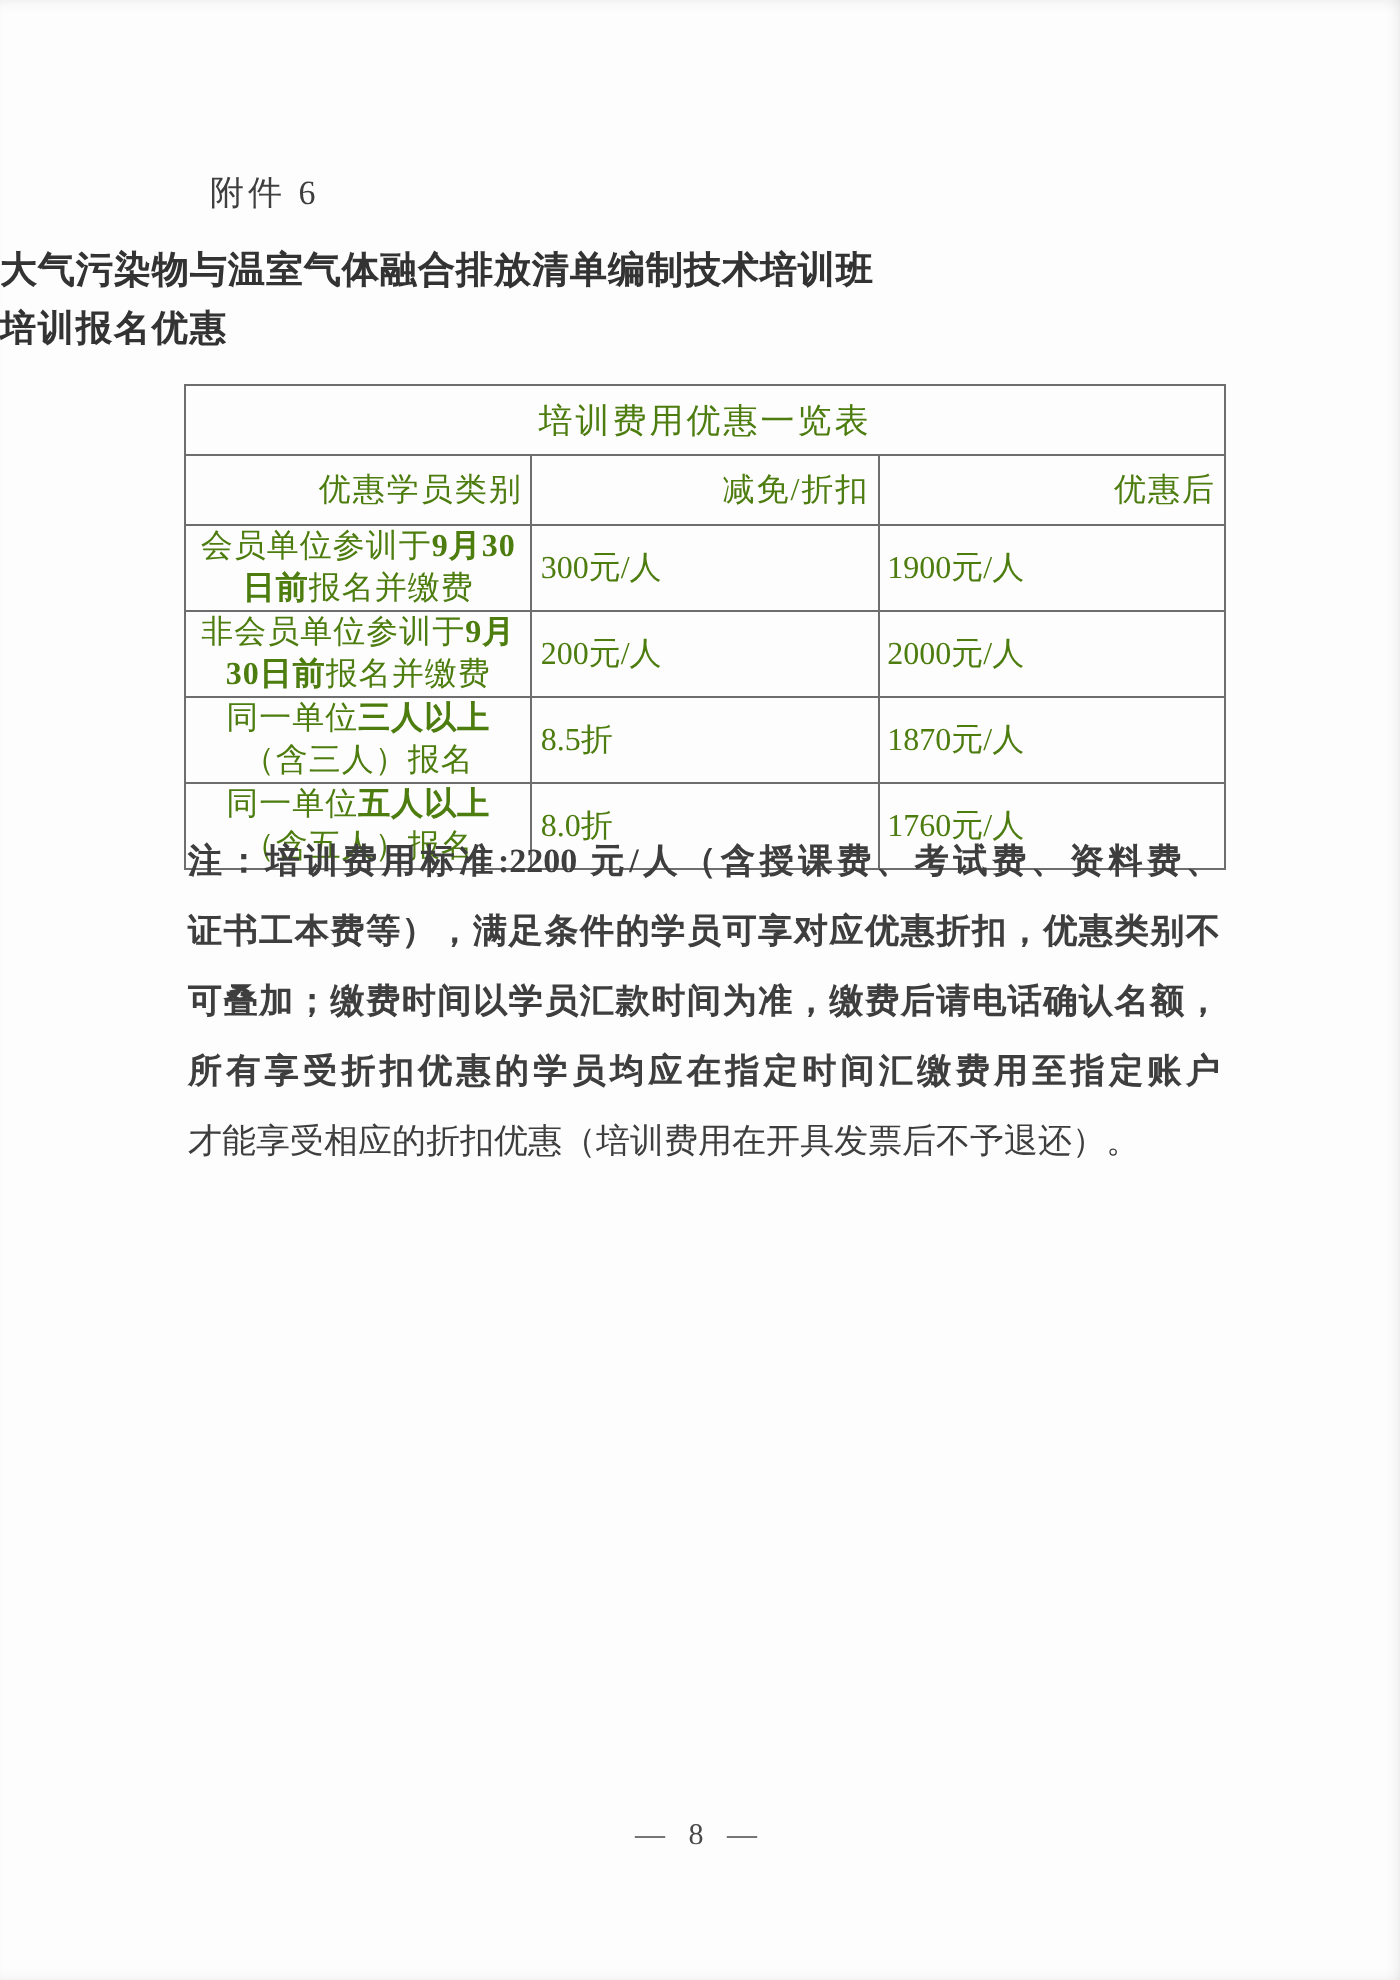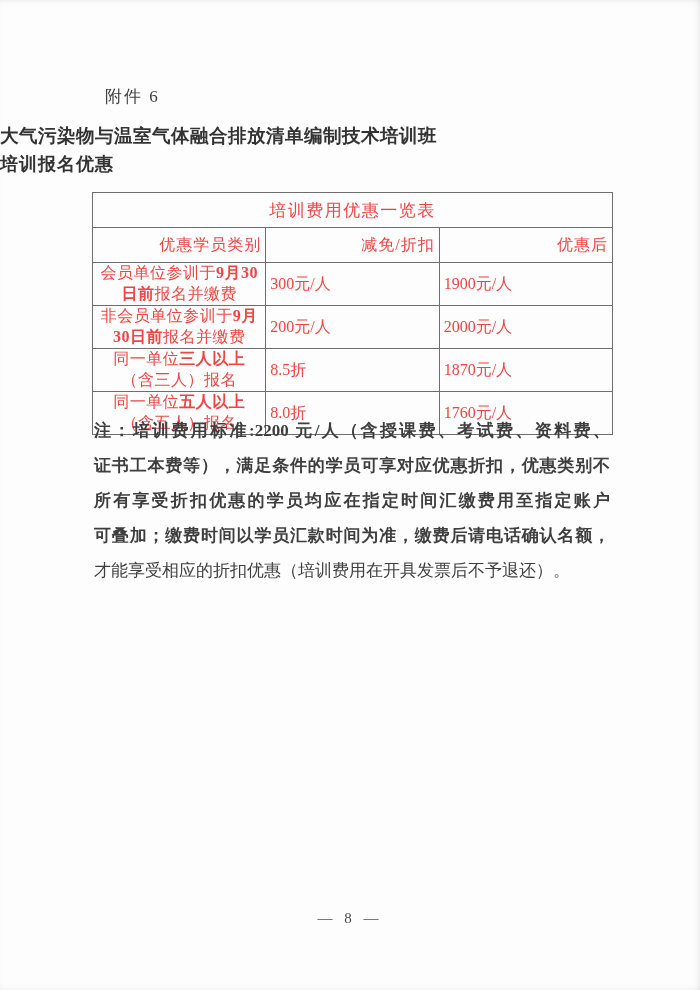--- a/index.html
+++ b/index.html
@@ -47,21 +47,21 @@
     line-height: 28px;
   }
   table.fee-table {
     position: absolute;
     left: 92px;
     top: 192px;
     width: 521px;
     border-collapse: collapse;
     table-layout: fixed;
     font-size: 16px;
-    color: #ef4444;
+    color: #4d7c0f;
   }
   table.fee-table td {
     border: 1px solid #6e6e6e;
     height: 35px;
     vertical-align: middle;
     padding: 0 4px;
   }
   td.caption-cell {
     text-align: center;
     font-size: 17px;
@@ -150,20 +150,20 @@
         <td class="cat-cell"><span>同一单位</span><span class="cat-bold">五人以上</span><span>（含五人）报名</span></td>
         <td class="num-cell">8.0折</td>
         <td class="num-cell">1760元/人</td>
       </tr>
     </tbody>
   </table>
 
   <div class="note">
     <div class="note-line justify">注：培训费用标准:2200 元/人（含授课费、考试费、资料费、</div>
     <div class="note-line justify">证书工本费等），满足条件的学员可享对应优惠折扣，优惠类别不</div>
+    <div class="note-line justify">可叠加；缴费时间以学员汇款时间为准，缴费后请电话确认名额，</div>
     <div class="note-line justify">所有享受折扣优惠的学员均应在指定时间汇缴费用至指定账户</div>
-    <div class="note-line justify">可叠加；缴费时间以学员汇款时间为准，缴费后请电话确认名额，</div>
     <div class="note-line">才能享受相应的折扣优惠（培训费用在开具发票后不予退还）。</div>
   </div>
 
   <div class="page-number">— 8 —</div>
 
 </div>
 
 </body></html>

